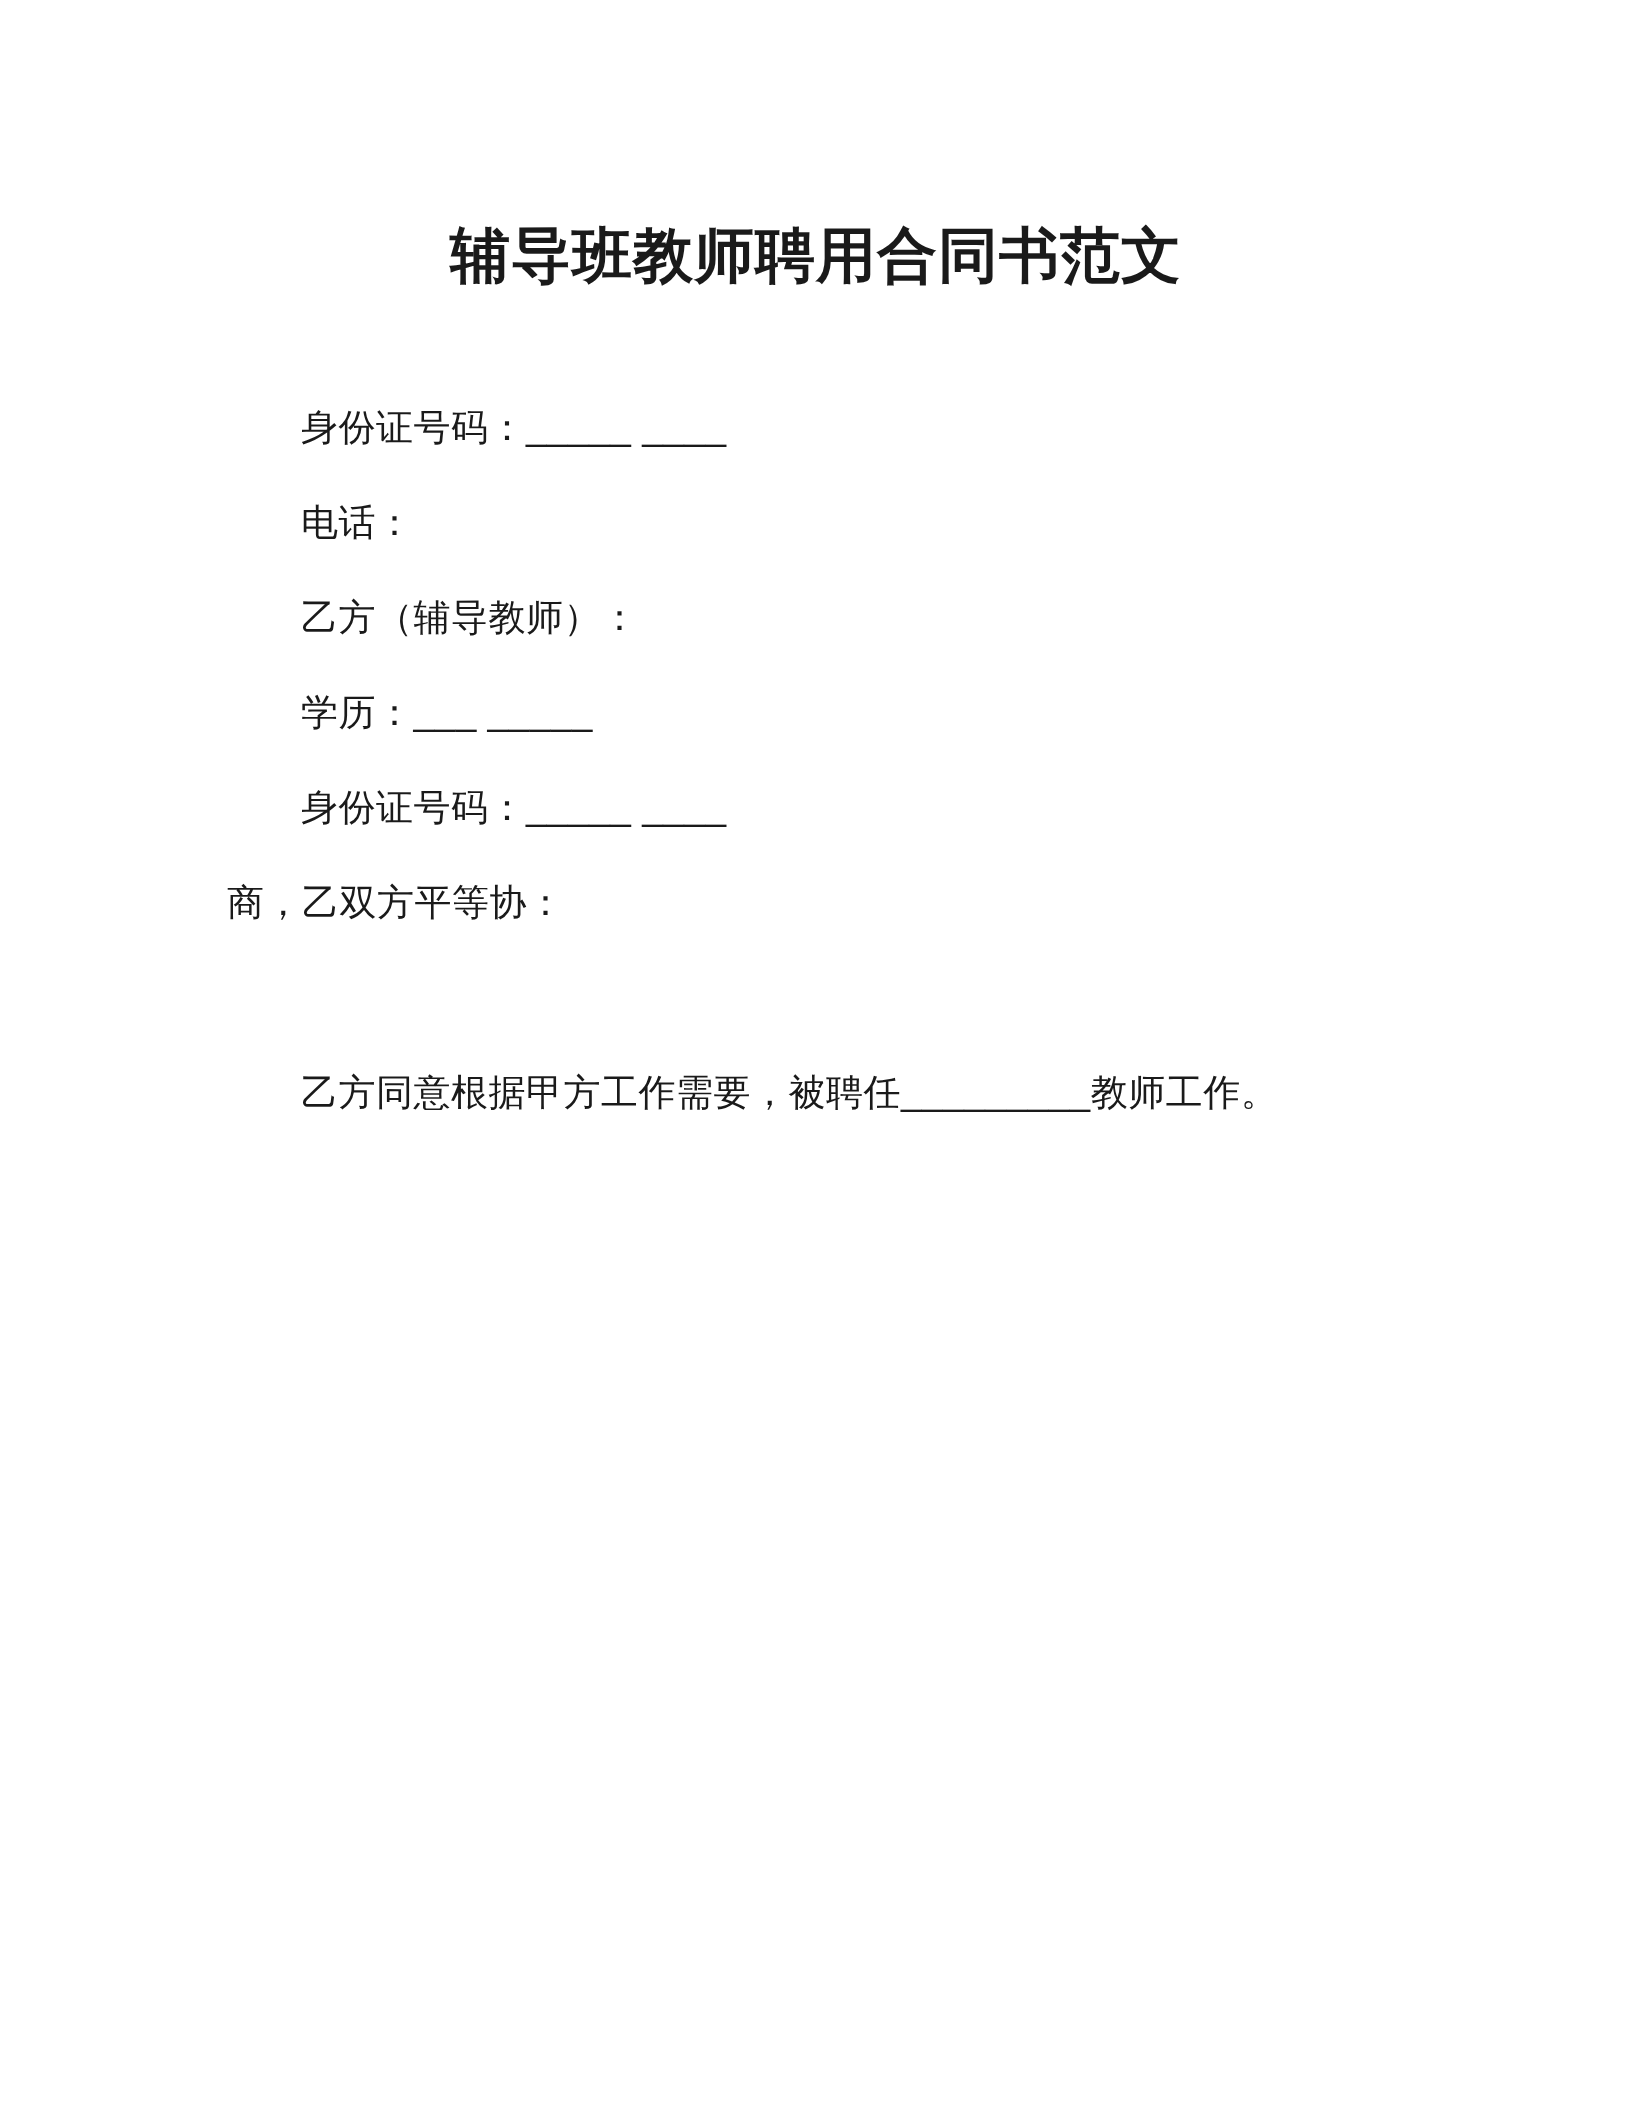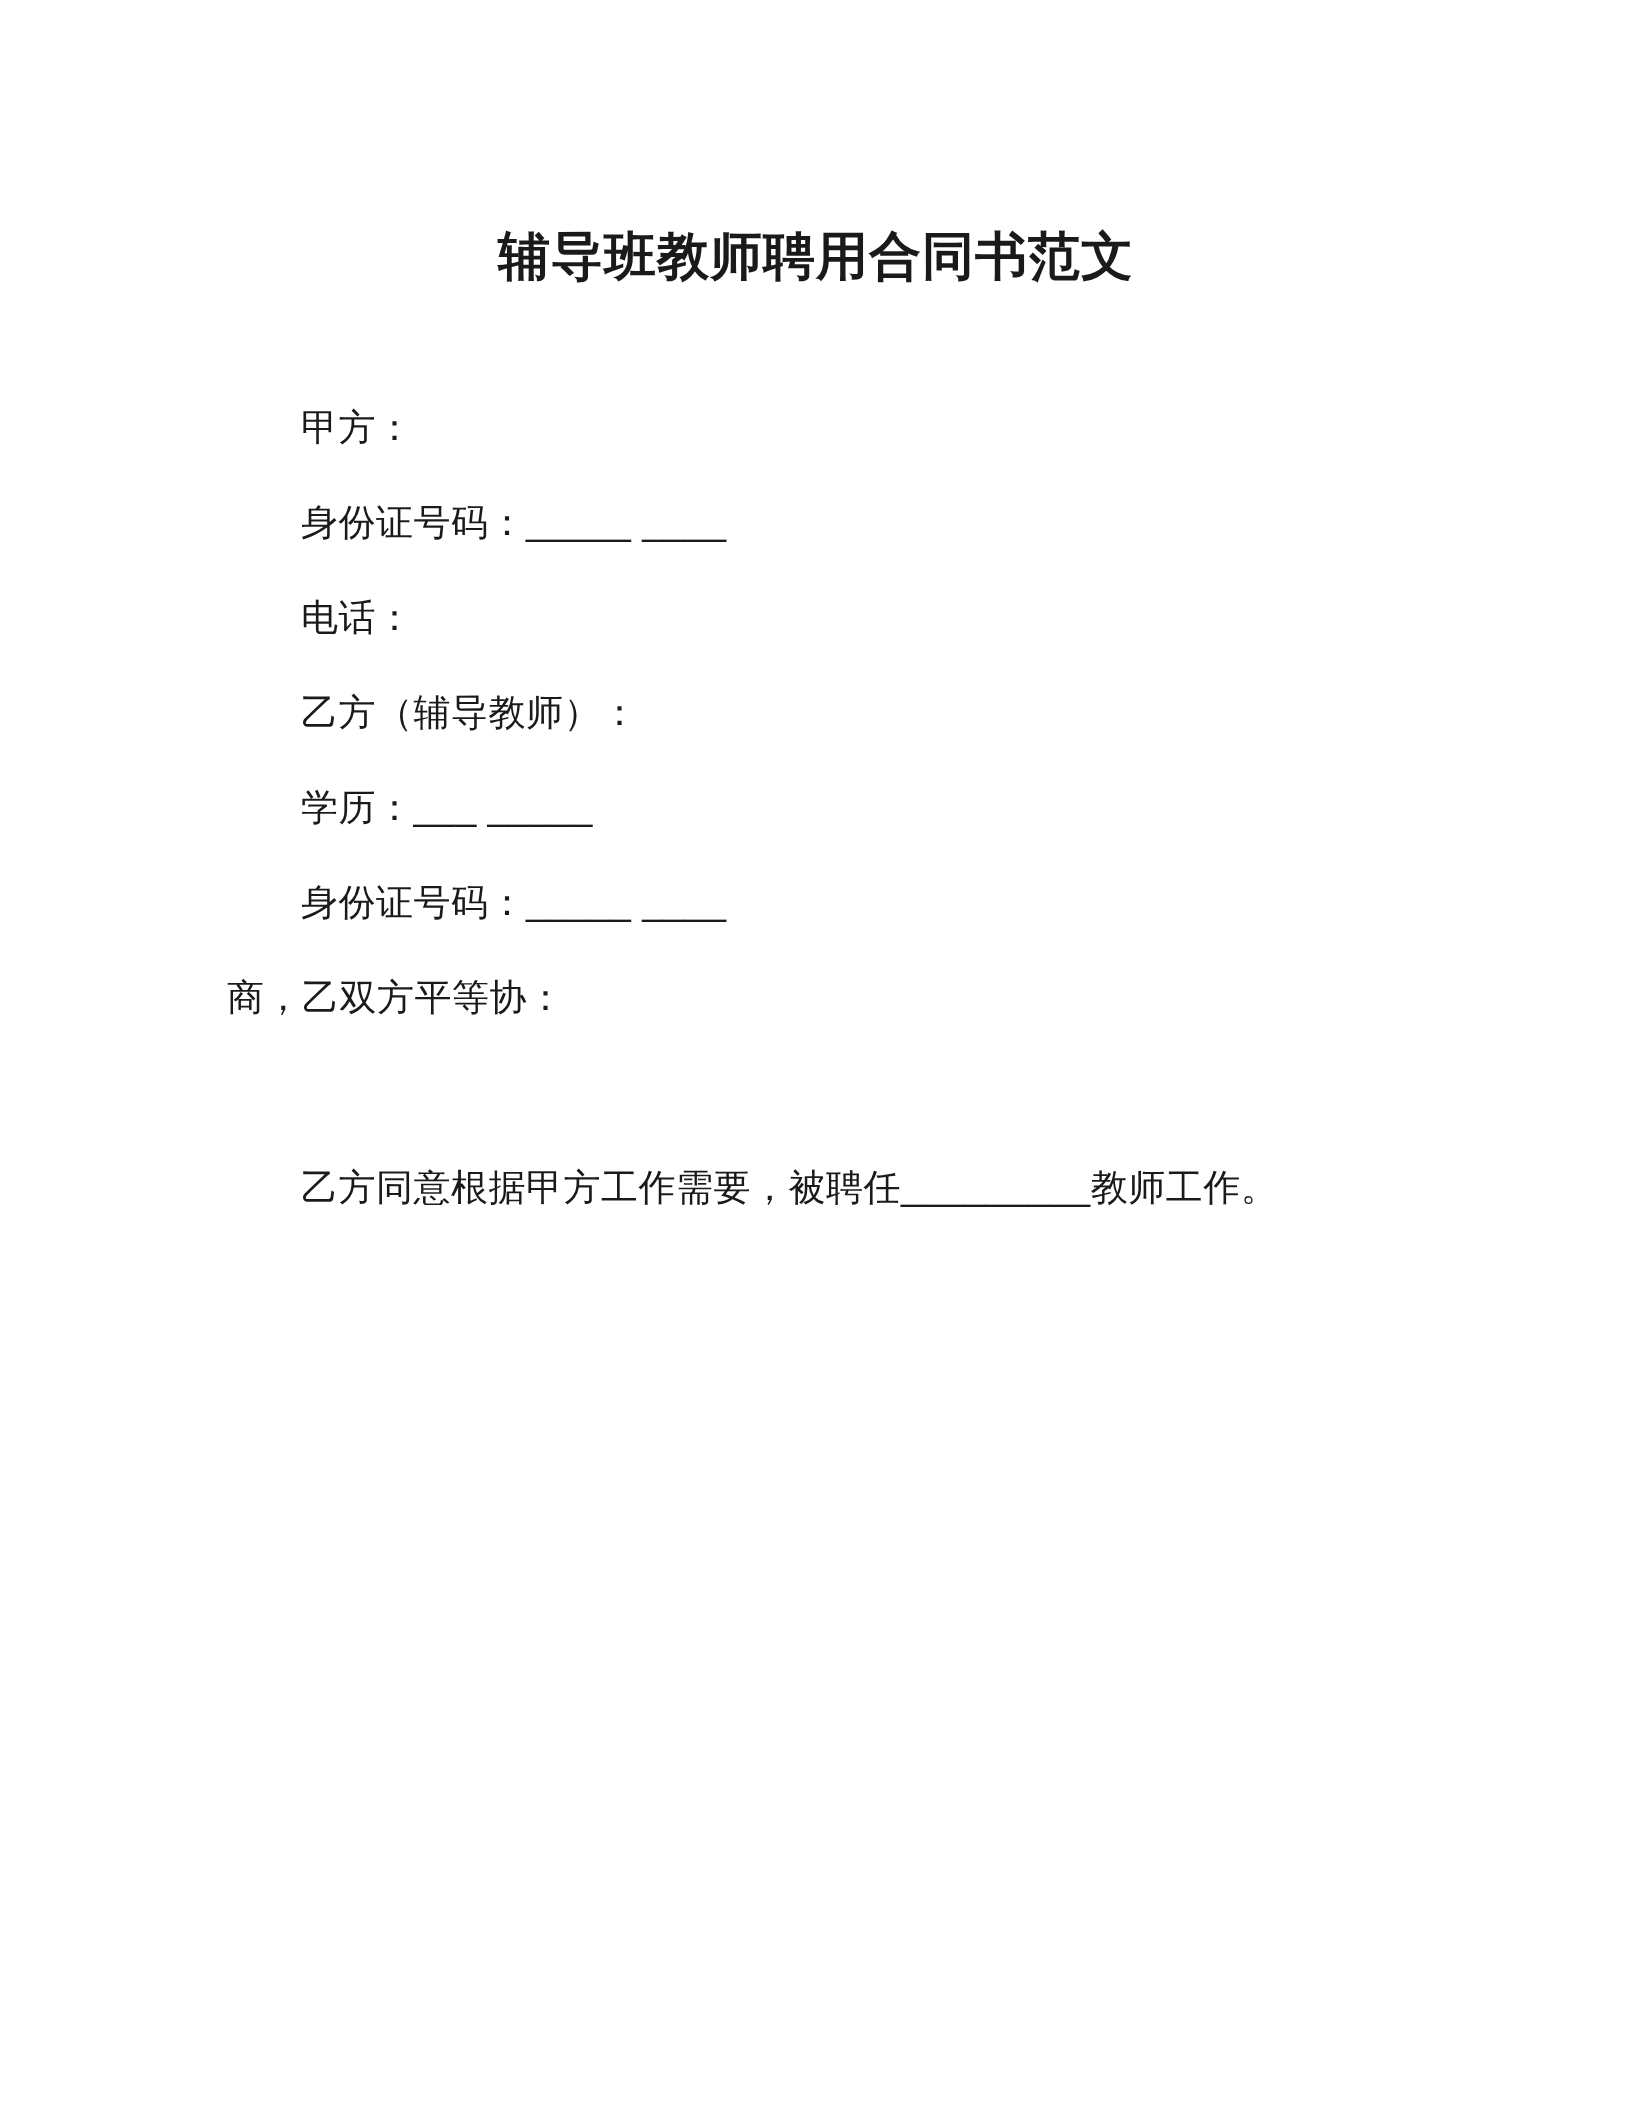--- a/index.html
+++ b/index.html
@@ -15,21 +15,21 @@
     background: #ffffff;
     box-sizing: border-box;
     padding: 210px 227px 0 227px;
     font-family: "Liberation Sans", sans-serif;
     color: #1a1a1a;
     overflow: hidden;
   }
   .doc-title {
     margin: 0;
     text-align: center;
-    font-size: 52px;
+    font-size: 60px;
     font-weight: 700;
     line-height: 92px;
     letter-spacing: 1px;
     white-space: pre;
   }
   .title-gap { height: 78px; }
   .line {
     margin: 0;
     font-size: 37px;
     line-height: 95px;
@@ -41,21 +41,20 @@
 </style>
 </head>
 <body>
 
 <main class="page">
 
   <h1 class="doc-title">辅导班教师聘用合同书范文</h1>
 
   <div class="title-gap"></div>
 
-  <p class="line indent">甲方：</p>
 
   <p class="line indent">身份证号码：_____ ____</p>
 
   <p class="line indent">电话：</p>
 
   <p class="line indent">乙方（辅导教师）：</p>
 
 
   <p class="line indent">学历：___ _____</p>
 

